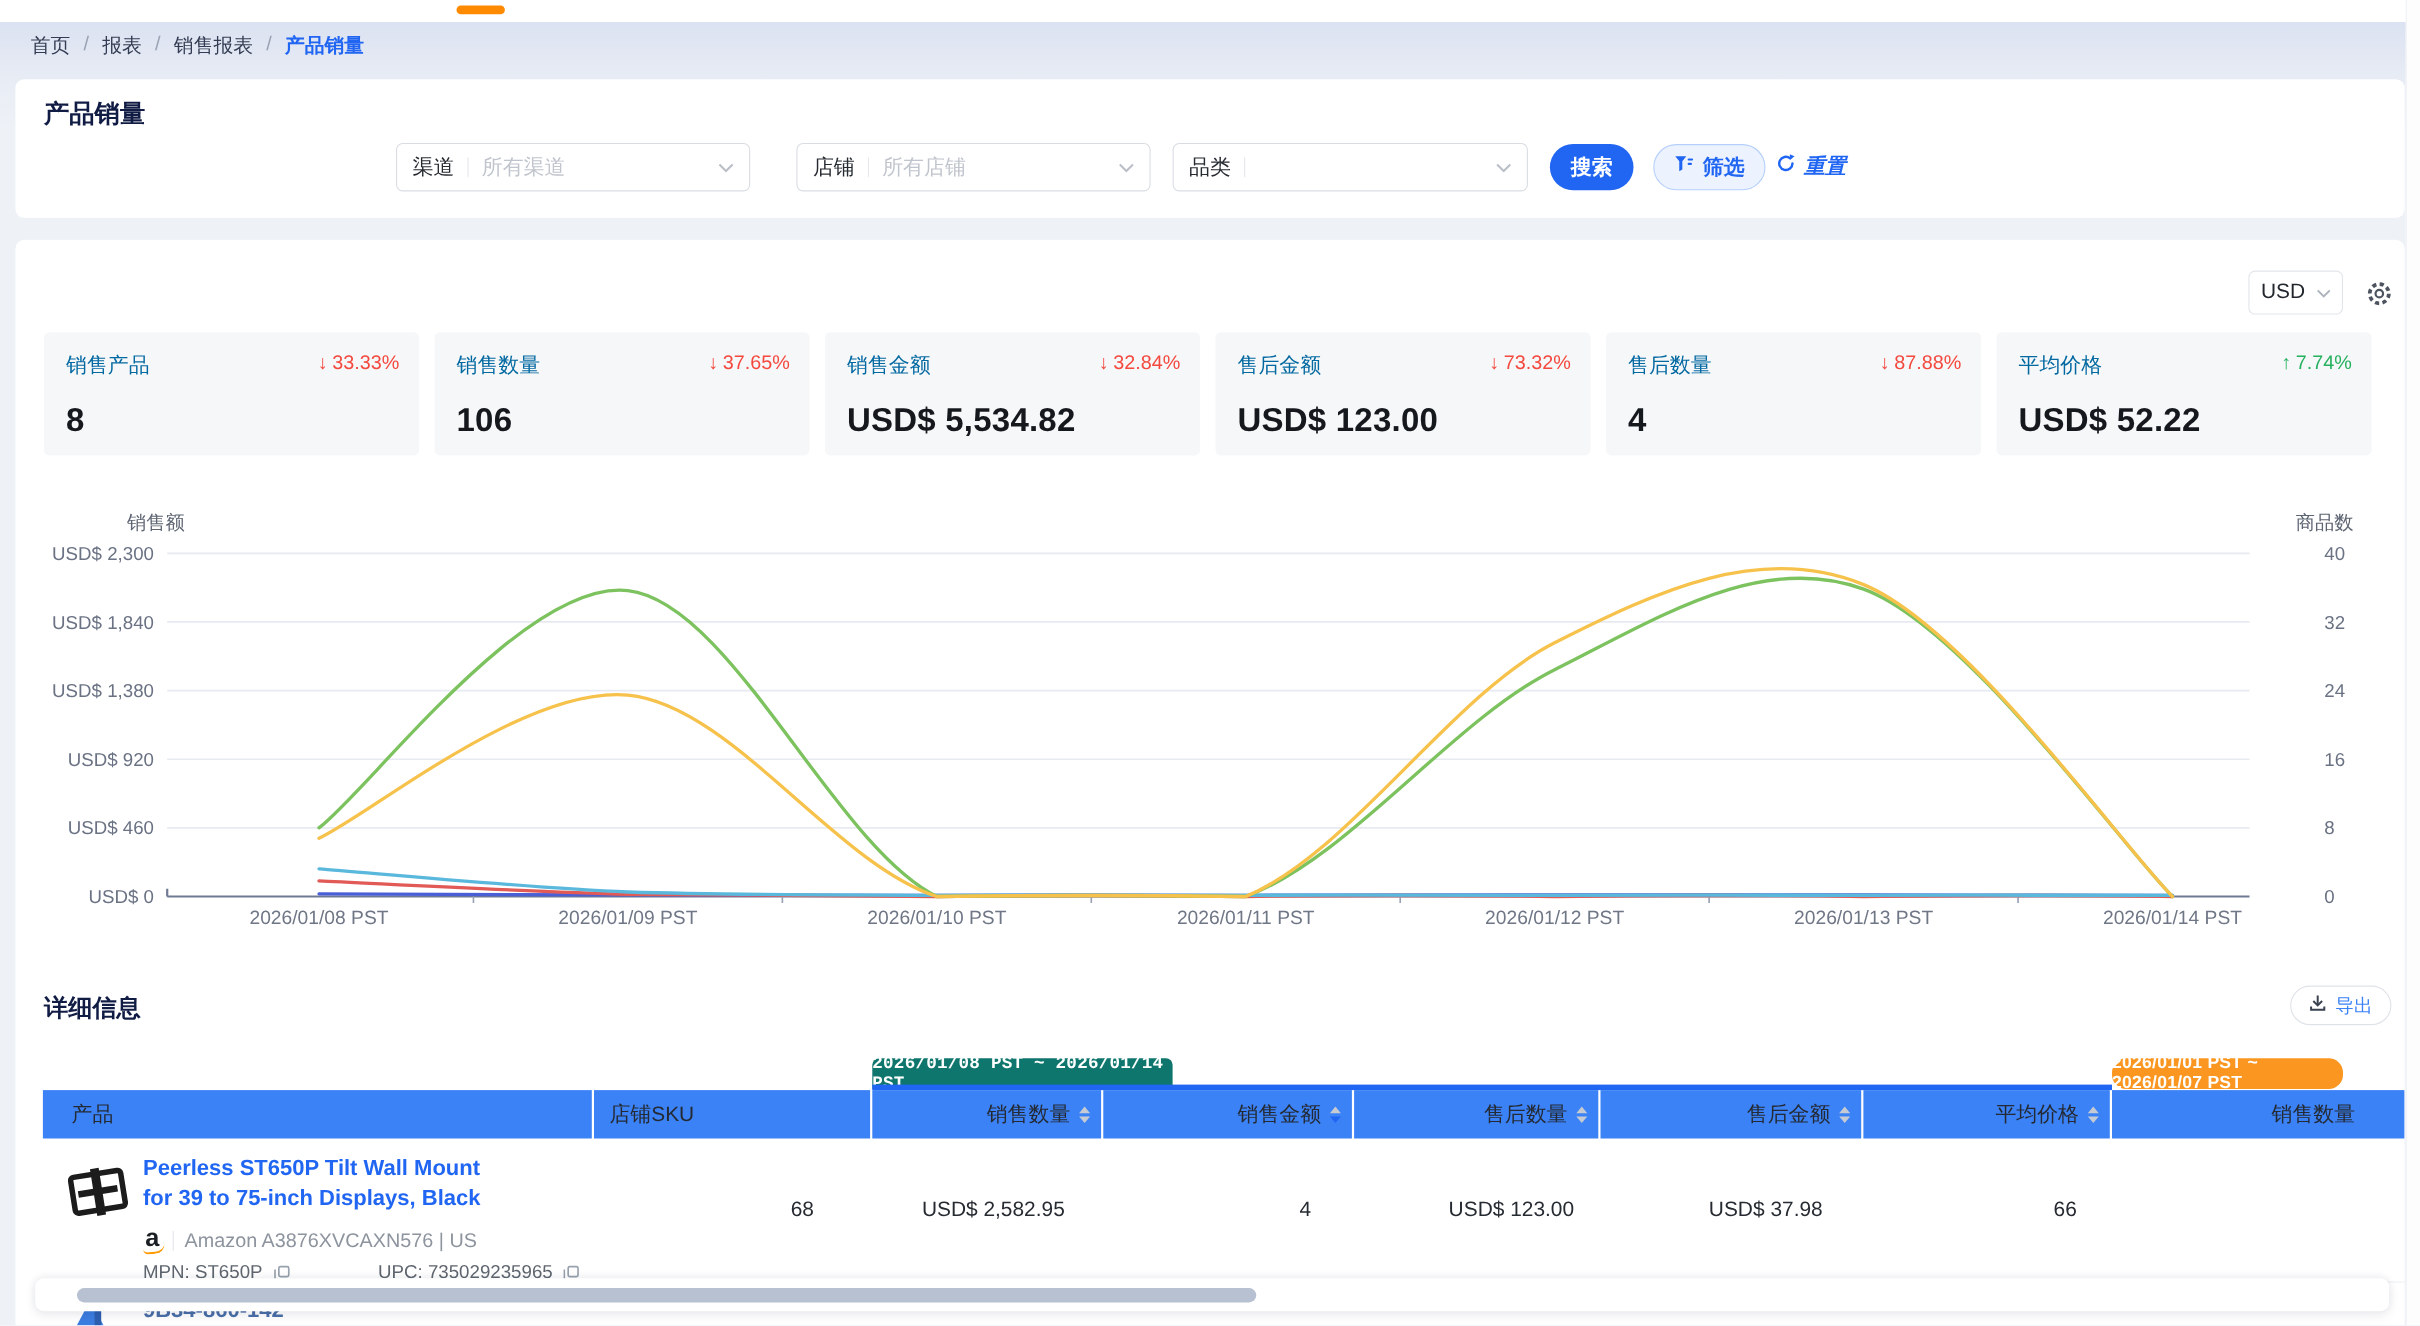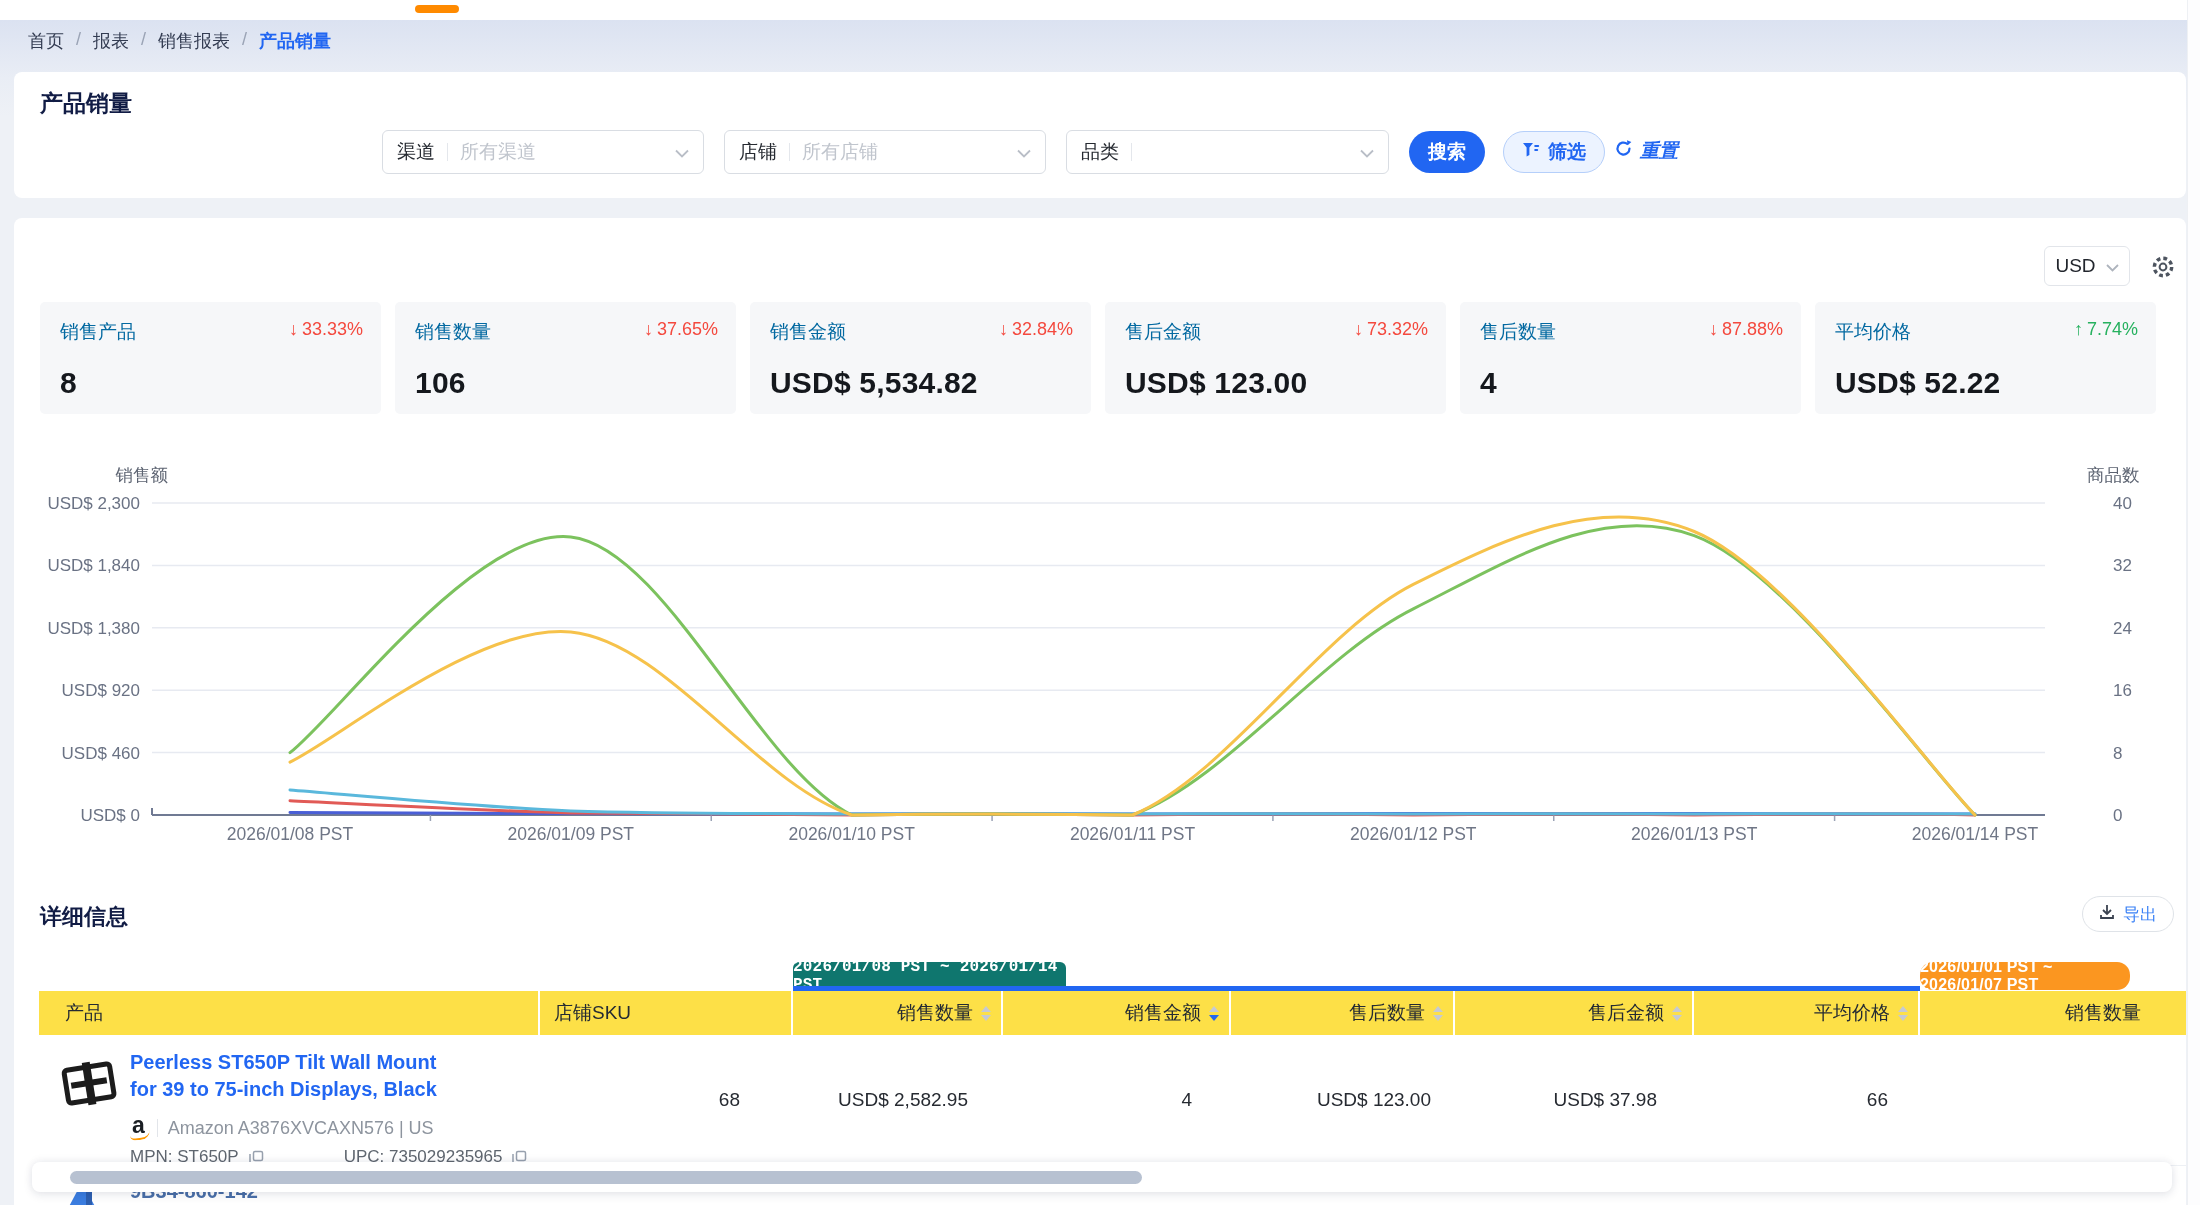--- a/index.html
+++ b/index.html
@@ -28,21 +28,21 @@
   
   .fbox{position:absolute;top:58px;height:44px;background:#fff;border:1px solid #d9dde3;border-radius:6px;
         display:flex;align-items:center;padding:0 14px;font-size:19px;}
   .fbox .lab{color:#262a31;}
   .fbox .div{width:1px;height:18px;background:#e4e7ec;margin:0 12px;}
   .fbox .ph{color:#c0c5cd;}
   .fbox .chev{margin-left:auto;}
   .datebox{left:26px;width:322px;}
   .datebox .dval{color:#22262d;margin-left:12px;}
   .datebox .dsep{color:#555;margin:0 28px;}
-  .sel-channel{left:368px;width:322px;}
+  .sel-channel{left:346px;width:322px;}
   .sel-store{left:710px;width:322px;}
   .sel-category{left:1052px;width:323px;}
   .btn-search{position:absolute;left:1395px;top:59px;width:76px;height:42px;border-radius:21px;background:#2166f2;
         color:#fff;font-size:19px;font-weight:700;display:flex;align-items:center;justify-content:center;cursor:pointer;}
   .btn-filter{position:absolute;left:1489px;top:59px;height:42px;padding:0 18px;border-radius:21px;border:1px solid #b5cffa;
         background:#ecf3ff;color:#2166f2;font-size:19px;font-weight:700;display:flex;align-items:center;gap:8px;cursor:pointer;}
   .btn-reset{position:absolute;left:1600px;top:66px;color:#2166f2;font-size:19px;font-weight:700;
         display:flex;align-items:center;gap:7px;cursor:pointer;font-style:italic;}
 
   
@@ -70,21 +70,21 @@
   .btn-export{position:absolute;right:12px;top:678px;height:36px;padding:0 16px;border:1px solid #dfe3e8;border-radius:18px;
         background:#fff;display:flex;align-items:center;gap:8px;font-size:17px;color:#3b82f6;cursor:pointer;}
 
   .badge{position:absolute;top:744px;height:28px;color:#fff;font-size:16px;font-weight:700;
         display:flex;align-items:center;justify-content:center;border-radius:6px 6px 0 0;letter-spacing:.2px;}
   .badge.blue{left:779px;width:273px;background:#0f766e;font-family:Liberation Mono, monospace;}
   .badge.orange{left:1906px;width:210px;background:#fb9620;border-radius:13px;}
   .period-bar{position:absolute;left:779px;top:768px;width:1127px;height:5px;background:#2166f2;}
 
   .thead{position:absolute;left:25px;top:773px;width:2147px;height:44px;display:flex;}
-  .th{background:#fde047;margin-right:2px;display:flex;align-items:center;font-size:19px;color:#242a33;}
+  .th{background:#3b82f6;margin-right:2px;display:flex;align-items:center;font-size:19px;color:#242a33;}
   .th:last-child{margin-right:0;}
   .th.txt{padding-left:26px;justify-content:flex-start;}
   .th.num{justify-content:flex-end;padding-right:10px;}
   .th.numend{justify-content:flex-end;padding-right:45px;}
   .sorts{display:flex;flex-direction:column;gap:3px;margin-left:8px;}
   .car{width:0;height:0;border-left:5px solid transparent;border-right:5px solid transparent;}
   .car-up{border-bottom:6px solid #c6cad2;}
   .car-down{border-top:6px solid #c6cad2;}
   .th.sorted .car-down{border-top-color:#2166f2;}
 

